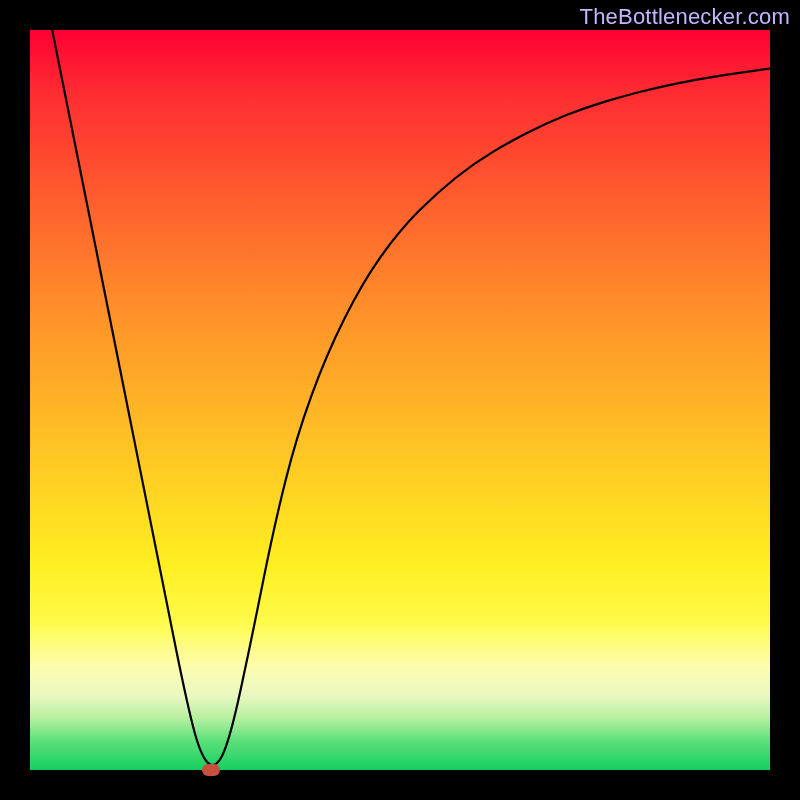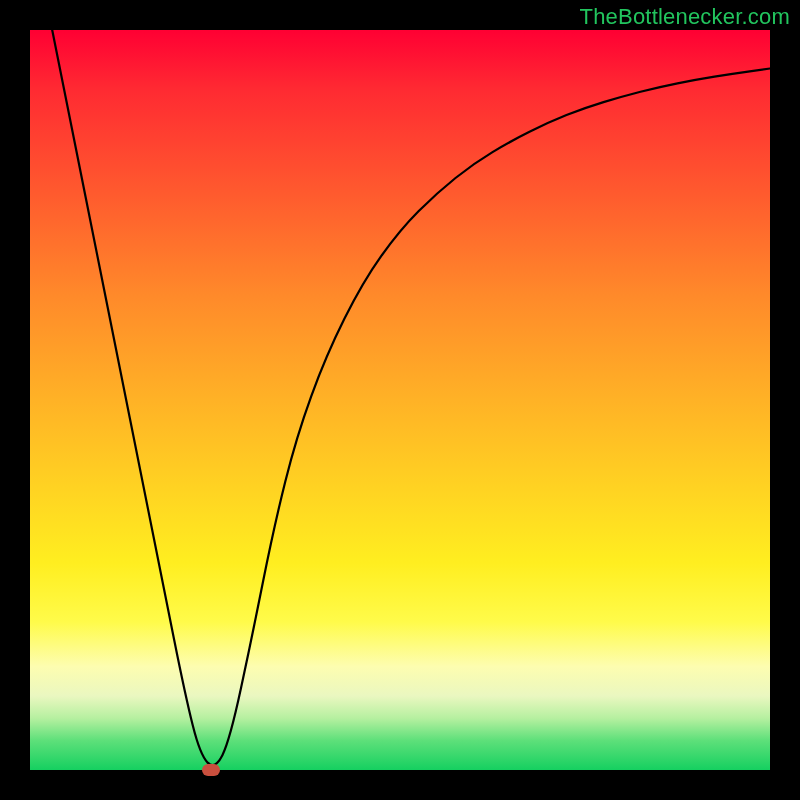--- a/index.html
+++ b/index.html
@@ -38,21 +38,21 @@
       #eaf7c0 90%,
       #b6f0a0 93%,
       #5ee07a 96%,
       #15d060 100%
     );
   }
   .watermark {
     position: absolute;
     top: 4px;
     right: 10px;
-    color: #22c55e;
+    color: #c4b5fd;
     font-size: 22px;
     letter-spacing: 0.2px;
     user-select: none;
   }
   svg.curve {
     position: absolute;
     inset: 0;
     width: 100%;
     height: 100%;
     overflow: visible;

